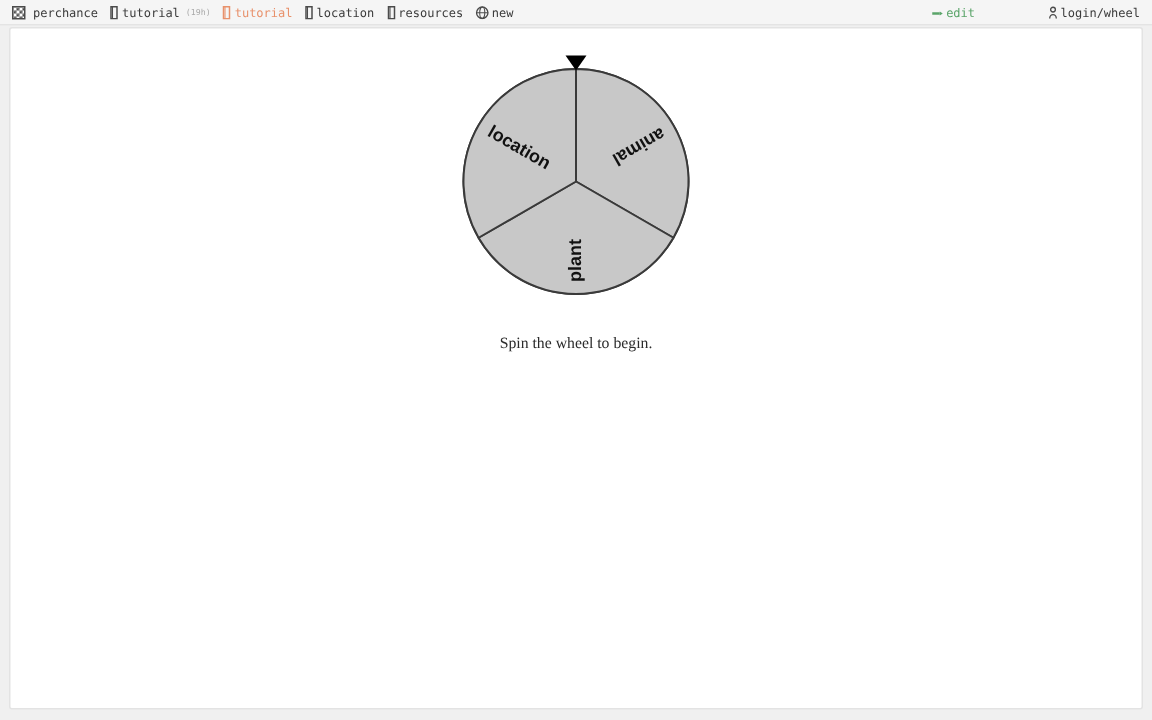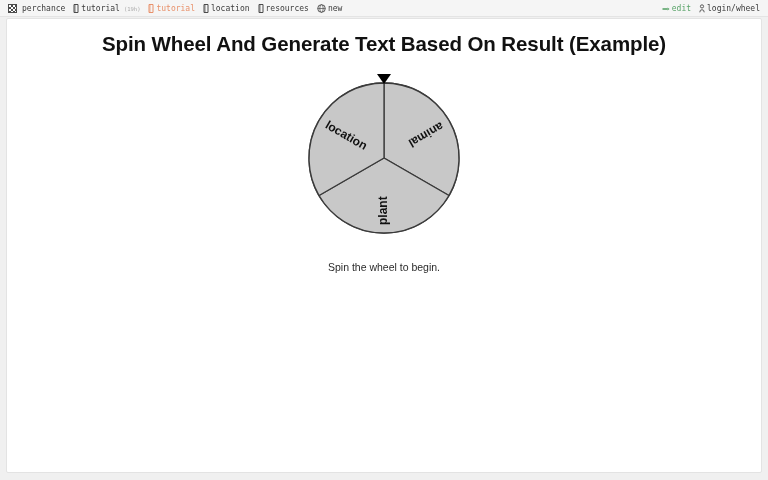--- a/index.html
+++ b/index.html
@@ -25,21 +25,21 @@
     display: flex;
     align-items: center;
     padding: 0 4px;
     font-family: "DejaVu Sans Mono", "Liberation Mono", monospace;
     font-size: 8px;
     line-height: 17px;
     white-space: nowrap;
     border-bottom: 1px solid #e4e4e4;
   }
   .nav-left { display: flex; align-items: center; gap: 0px; }
-  .nav-right { margin-left: auto; display: flex; align-items: center; }
+  .nav-right { margin-left: auto; display: flex; align-items: center; gap: 41px; }
   .nav-item {
     display: inline-flex;
     align-items: center;
     color: #3b3b3b;
     text-decoration: none;
     padding: 0 4px;
     gap: 2px;
     cursor: pointer;
   }
   .nav-item.active { color: #e8916b; }
@@ -112,21 +112,21 @@
     width: 170px;
     height: 175px;
   }
   #wheel-svg { display: block; }
 
   #status-text {
     text-align: center;
     font-size: 10.5px;
     color: #2b2b2b;
     margin-top: -7px;
-    font-family: Liberation Sans, sans-serif;
+    font-family: Liberation Serif, serif;
   }
 </style>
 </head>
 <body>
 
 <div id="navbar">
 
   <div class="nav-left">
 
     <a class="nav-item" href="#">
@@ -208,21 +208,20 @@
           </svg>
       </span>
       <span>login/wheel</span>
     </a>
 
   </div>
 </div>
 
 <div id="content-panel">
 
-  <h1 id="page-title">Spin Wheel And Generate Text Based On Result (Example)</h1>
 
   <div id="wheel-area">
     <div id="wheel-wrap">
       <svg id="wheel-svg" width="170" height="175" viewBox="0 0 170 175">
         <g id="wheel-segments">
             <circle cx="85" cy="90" r="75" fill="#c8c8c8" stroke="#3a3a3a" stroke-width="1.4"></circle>
             <path d="M 85 90 L 85.00 15.00 A 75 75 0 0 1 149.95 127.50 Z" fill="#c8c8c8" stroke="#3a3a3a" stroke-width="1.3" stroke-linejoin="round"></path>
             <path d="M 85 90 L 149.95 127.50 A 75 75 0 0 1 20.05 127.50 Z" fill="#c8c8c8" stroke="#3a3a3a" stroke-width="1.3" stroke-linejoin="round"></path>
             <path d="M 85 90 L 20.05 127.50 A 75 75 0 0 1 85.00 15.00 Z" fill="#c8c8c8" stroke="#3a3a3a" stroke-width="1.3" stroke-linejoin="round"></path>
           </g>

